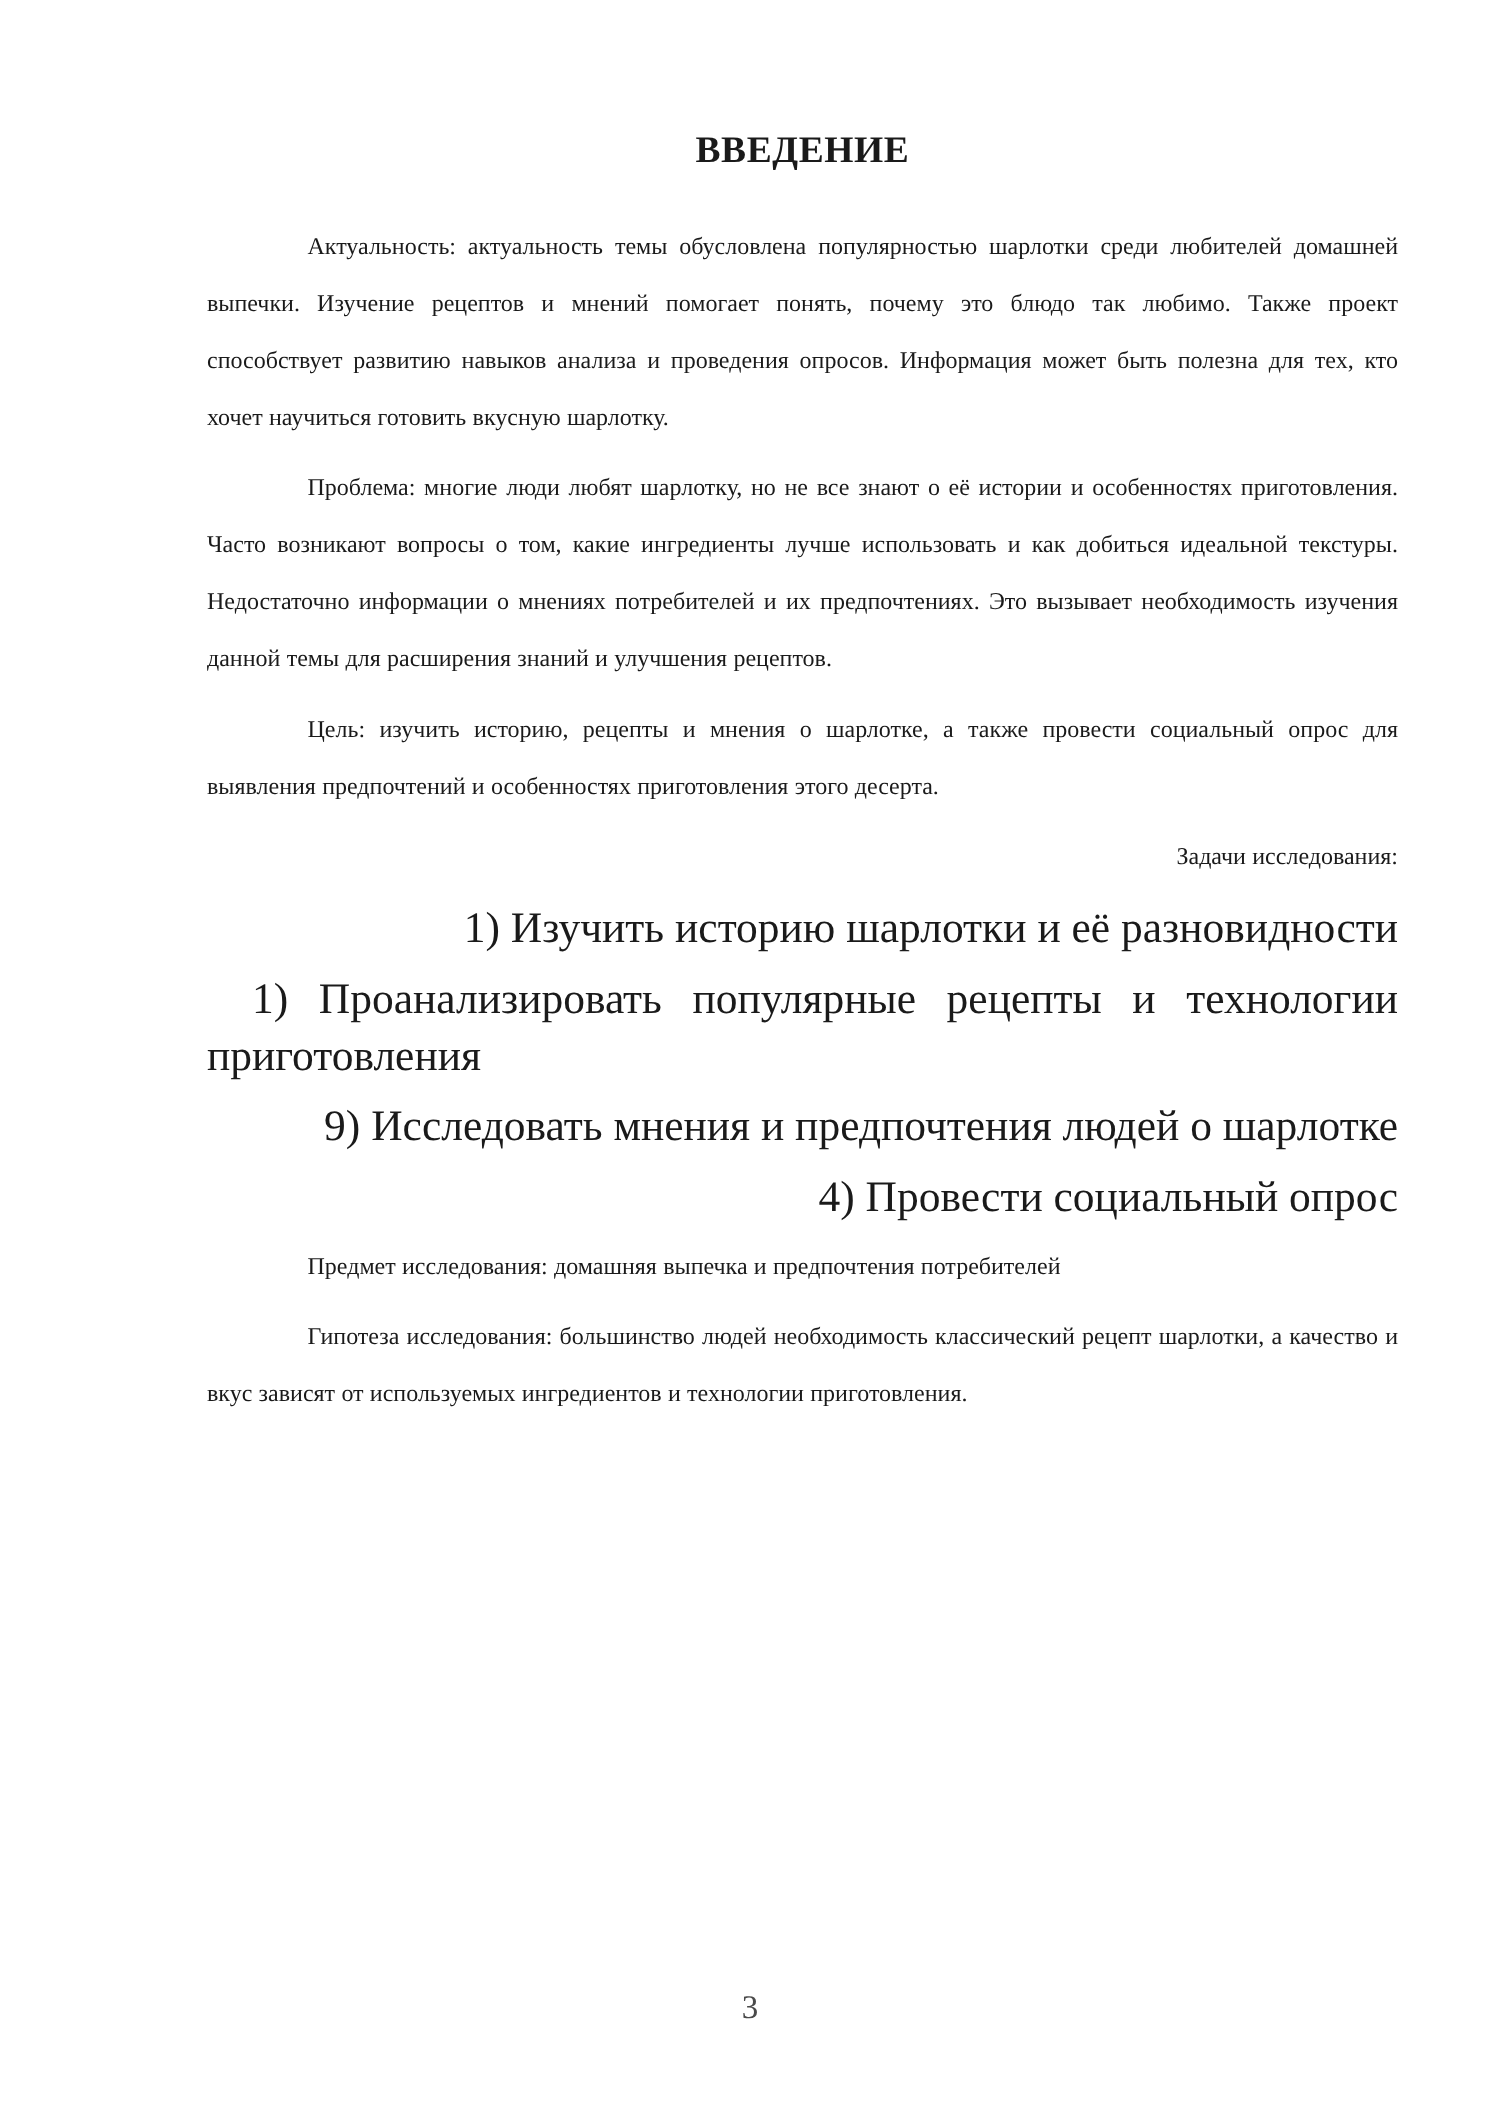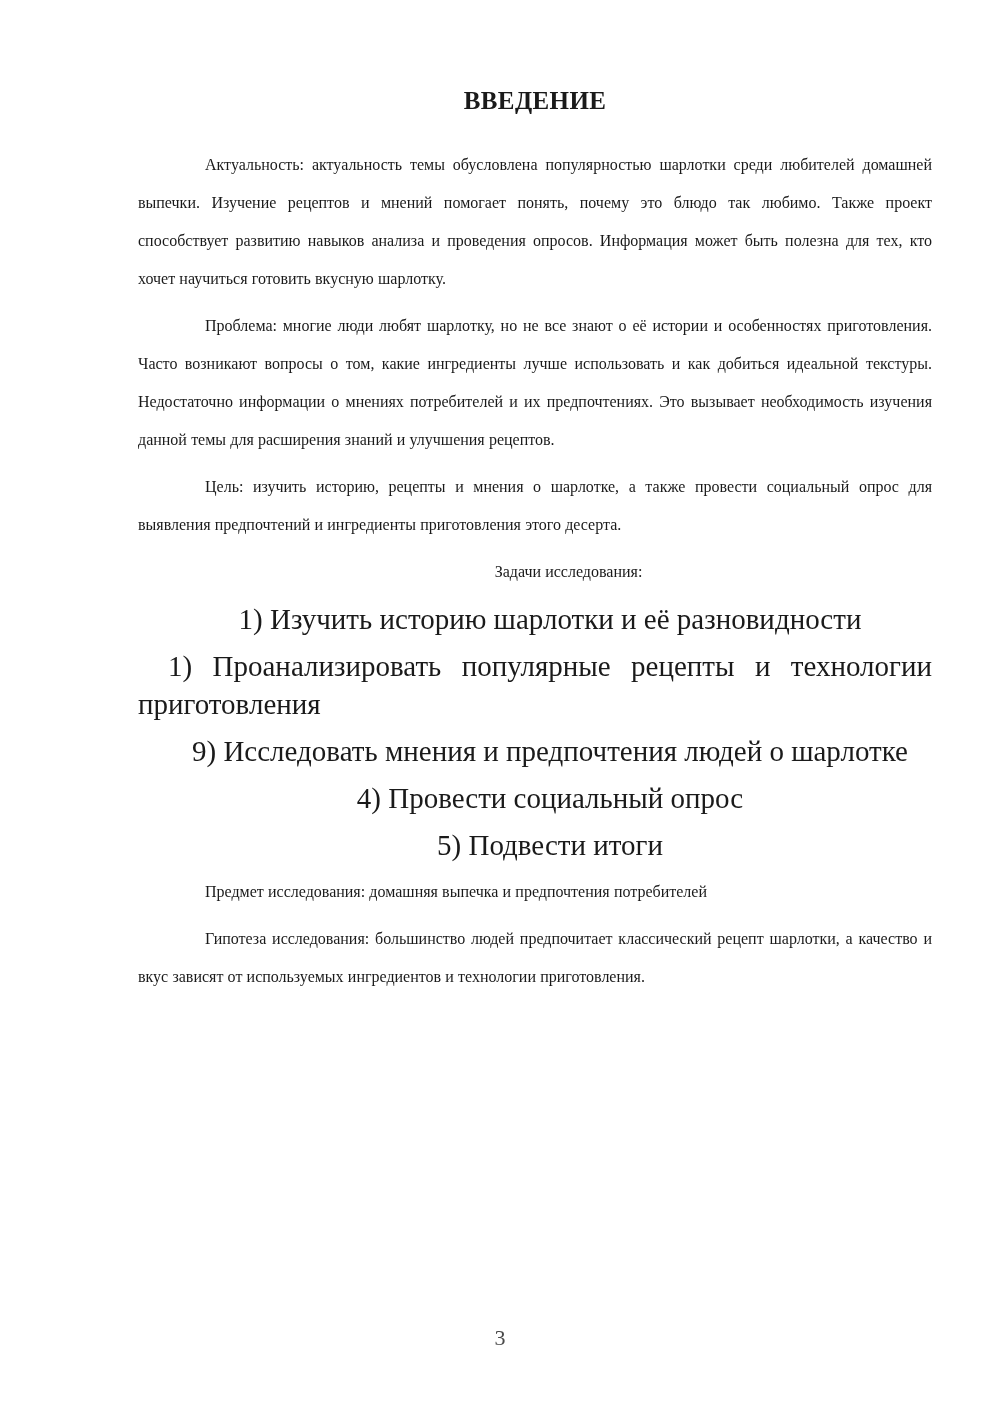--- a/index.html
+++ b/index.html
@@ -50,21 +50,21 @@
   }
   p.list-item {
     font-size: 29px;
     line-height: 38px;
     text-align: justify;
     text-justify: inter-word;
     text-indent: 30px;
     margin: 0 0 9px 0;
   }
   p.no-justify {
-    text-align: center;
+    text-align: right;
   }
   .page-number {
     position: absolute;
     left: 0;
     top: 1325px;
     width: 1000px;
     text-align: center;
     font-size: 22px;
     color: #4a4a4a;
     font-family: "Liberation Serif", "DejaVu Serif", serif;
@@ -76,36 +76,35 @@
 <div class="page">
 
   <div class="content">
 
     <h1 class="doc-title">ВВЕДЕНИЕ</h1>
 
     <p class="body-par">Актуальность: актуальность темы обусловлена популярностью шарлотки среди любителей домашней выпечки. Изучение рецептов и мнений помогает понять, почему это блюдо так любимо. Также проект способствует развитию навыков анализа и проведения опросов. Информация может быть полезна для тех, кто хочет научиться готовить вкусную шарлотку.</p>
 
     <p class="body-par">Проблема: многие люди любят шарлотку, но не все знают о её истории и особенностях приготовления. Часто возникают вопросы о том, какие ингредиенты лучше использовать и как добиться идеальной текстуры. Недостаточно информации о мнениях потребителей и их предпочтениях. Это вызывает необходимость изучения данной темы для расширения знаний и улучшения рецептов.</p>
 
-    <p class="body-par">Цель: изучить историю, рецепты и мнения о шарлотке, а также провести социальный опрос для выявления предпочтений и ингредиенты приготовления этого десерта.</p>
+    <p class="body-par">Цель: изучить историю, рецепты и мнения о шарлотке, а также провести социальный опрос для выявления предпочтений и особенностях приготовления этого десерта.</p>
 
     <p class="body-par no-justify">Задачи исследования:</p>
 
     <p class="list-item no-justify">1) Изучить историю шарлотки и её разновидности</p>
 
     <p class="list-item">1) Проанализировать популярные рецепты и технологии приготовления</p>
 
     <p class="list-item no-justify">9) Исследовать мнения и предпочтения людей о шарлотке</p>
 
     <p class="list-item no-justify">4) Провести социальный опрос</p>
 
-    <p class="list-item no-justify">5) Подвести итоги</p>
 
 
     <p class="body-par">Предмет исследования: домашняя выпечка и предпочтения потребителей</p>
 
-    <p class="body-par">Гипотеза исследования: большинство людей предпочитает классический рецепт шарлотки, а качество и вкус зависят от используемых ингредиентов и технологии приготовления.</p>
+    <p class="body-par">Гипотеза исследования: большинство людей необходимость классический рецепт шарлотки, а качество и вкус зависят от используемых ингредиентов и технологии приготовления.</p>
 
   </div>
 
   <div class="page-number">3</div>
 
 </div>
 
 </body></html>

